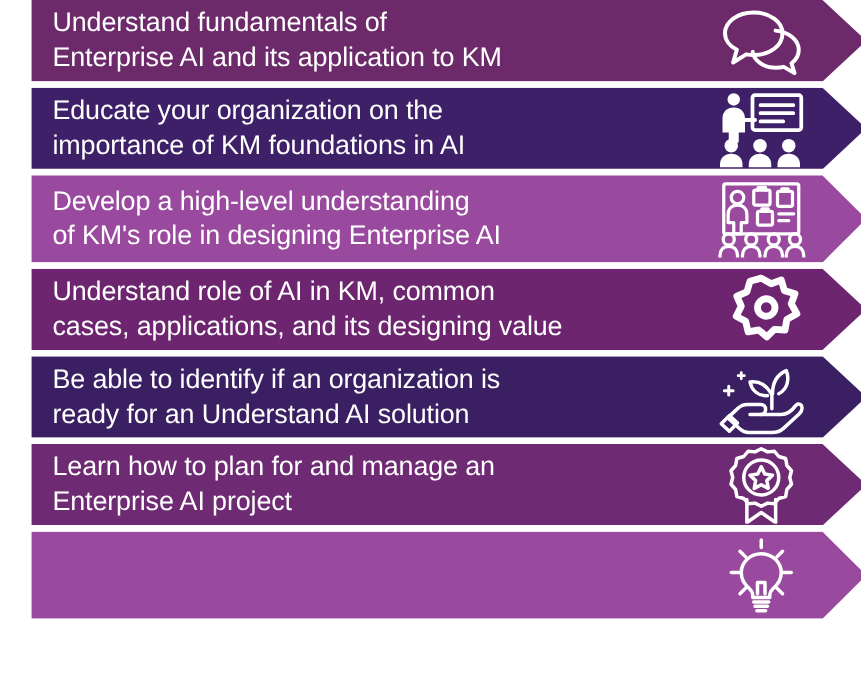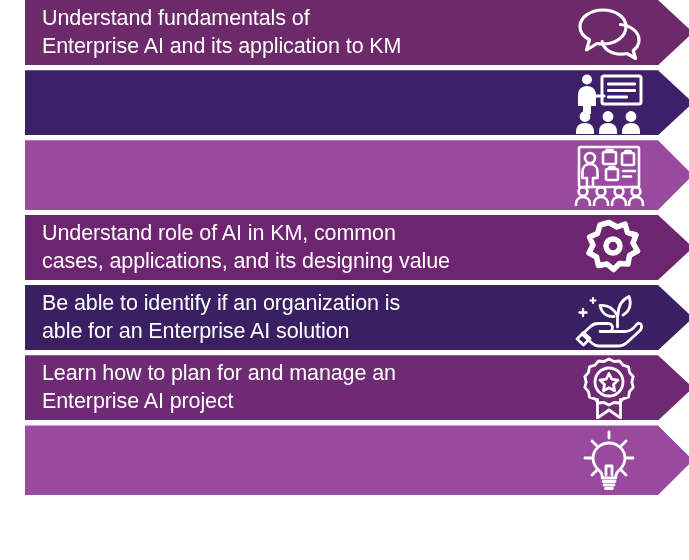--- a/index.html
+++ b/index.html
@@ -75,40 +75,44 @@
 Enterprise AI and its application to KM</div>
     <div class="row-icon">
       <svg viewBox="0 0 72 62" fill="none" stroke="#ffffff" stroke-width="3.2" stroke-linecap="round" stroke-linejoin="round">
         <path d="M30 8 C17 8 7 15.5 7 24.5 C7 30 11 35 16.5 37.8 L13.5 48 L24 41.5 C25.8 41.8 28 42 30 42 C43 42 53 34.5 53 24.5 C53 15.5 43 8 30 8 Z"></path>
         <path d="M47.5 22.5 C58 23.5 66 30 66 38 C66 42.2 63.8 46 60.2 48.6 L62.6 56.5 L54 51.5 C52 52 50 52.2 48 52.2 C38 52.2 30 46.5 29.2 39.5"></path>
       </svg>
     </div>
   </div>
 
   <div class="chevron-row" style="background-color: rgb(62, 32, 104);">
+    <div class="row-text">Educate your organization on the
+importance of KM foundations in AI</div>
     <div class="row-icon">
       <svg viewBox="0 0 72 62" fill="#ffffff" stroke="none">
         <rect x="29" y="4" width="39" height="28" rx="2" fill="none" stroke="#ffffff" stroke-width="3"></rect>
         <rect x="34" y="10.5" width="29" height="3" rx="1.2"></rect>
         <rect x="34" y="17" width="29" height="3" rx="1.2"></rect>
         <rect x="34" y="23.5" width="21" height="3" rx="1.2"></rect>
         <circle cx="14" cy="7.5" r="5"></circle>
         <path d="M14 14 C8.5 14 5 17.5 5 23 L5 34 L10 34 L10 42 L18 42 L18 34 L23 34 L23 23 C23 17.5 19.5 14 14 14 Z"></path>
         <path d="M21 24 L31 24" stroke="#ffffff" stroke-width="3.2" stroke-linecap="round"></path>
         <circle cx="12" cy="44.5" r="5.4"></circle>
         <path d="M12 51 C6.6 51 3 54.4 3 59.6 L3 62 L21 62 L21 59.6 C21 54.4 17.4 51 12 51 Z"></path>
         <circle cx="35" cy="44.5" r="5.4"></circle>
         <path d="M35 51 C29.6 51 26 54.4 26 59.6 L26 62 L44 62 L44 59.6 C44 54.4 40.4 51 35 51 Z"></path>
         <circle cx="58" cy="44.5" r="5.4"></circle>
         <path d="M58 51 C52.6 51 49 54.4 49 59.6 L49 62 L67 62 L67 59.6 C67 54.4 63.4 51 58 51 Z"></path>
       </svg>
     </div>
   </div>
 
   <div class="chevron-row tall" style="background-color: rgb(154, 74, 158);">
+    <div class="row-text">Develop a high-level understanding
+of KM's role in designing Enterprise AI</div>
     <div class="row-icon">
       <svg viewBox="0 0 72 62" fill="none" stroke="#ffffff" stroke-width="2.6" stroke-linecap="round" stroke-linejoin="round">
         <rect x="6" y="3" width="60" height="40" rx="1.5"></rect>
         <rect x="30" y="8" width="13" height="12" rx="1.4"></rect>
         <path d="M33.5 8 L33.5 6 L39.5 6 L39.5 8"></path>
         <rect x="49" y="9" width="12" height="12" rx="1.4"></rect>
         <path d="M52.5 9 L52.5 7 L57.5 7 L57.5 9"></path>
         <rect x="33" y="25" width="12" height="11" rx="1.4"></rect>
         <path d="M36.5 25 L36.5 23 L41.5 23 L41.5 25"></path>
         <path d="M50 27 L62 27 M50 32.5 L58 32.5"></path>
@@ -132,21 +136,21 @@
     <div class="row-icon">
       <svg viewBox="0 0 72 62" fill="none" stroke="#ffffff" stroke-width="5.5" stroke-linejoin="round">
         <path d="M36 5.5 L44 10 L52 7 L54.5 15.5 L63 18 L60 26 L64.5 34 L56.5 38.5 L55 47 L46.5 46.5 L40.5 52.5 L34 47 L25.5 48.5 L23.5 40 L16 36 L20 28 L16.5 20 L24.5 16.5 L27 8 Z"></path>
         <circle cx="40" cy="29" r="7"></circle>
       </svg>
     </div>
   </div>
 
   <div class="chevron-row" style="background-color: rgb(58, 32, 99);">
     <div class="row-text">Be able to identify if an organization is
-able for an Enterprise AI solution</div>
+ready for an Understand AI solution</div>
     <div class="row-icon">
       <svg viewBox="0 0 72 62" fill="none" stroke="#ffffff" stroke-width="2.8" stroke-linecap="round" stroke-linejoin="round">
         <path d="M45 28 C45 19 48 13 56 9.5 C58.5 16 57.5 24 50 28"></path>
         <path d="M44 28 C40 21 34.5 17.5 27 18.5 C28.5 25.5 33.5 30 41 29.5"></path>
         <path d="M44.5 29 L44.5 40"></path>
         <path d="M10 46.5 L17.5 39.5 C19.5 37.5 22 36.5 25 36.5 L35.5 36.5 C37.8 36.5 39.5 38.2 39.5 40.5 C39.5 42.8 37.8 44.5 35.5 44.5 L27 44.5"></path>
         <path d="M35.5 44.5 L52 44.5 C57 44.5 61 41 63.5 37.5 C65 35.5 68 36 68.5 38.5 C69 40.5 68 42.5 66.5 44 L54 55.5 C51.5 57.8 48 59 44.5 59 L26 59 C23.5 59 21 58 19 56.2 L10 48"></path>
         <path d="M4 52 L10.5 45.5 L17 51.5 L10.5 58 Z"></path>
         <path d="M10 22 L10 29 M6.5 25.5 L13.5 25.5" stroke-width="2.4"></path>
         <path d="M20 11 L20 16 M17.5 13.5 L22.5 13.5" stroke-width="2.2"></path>

